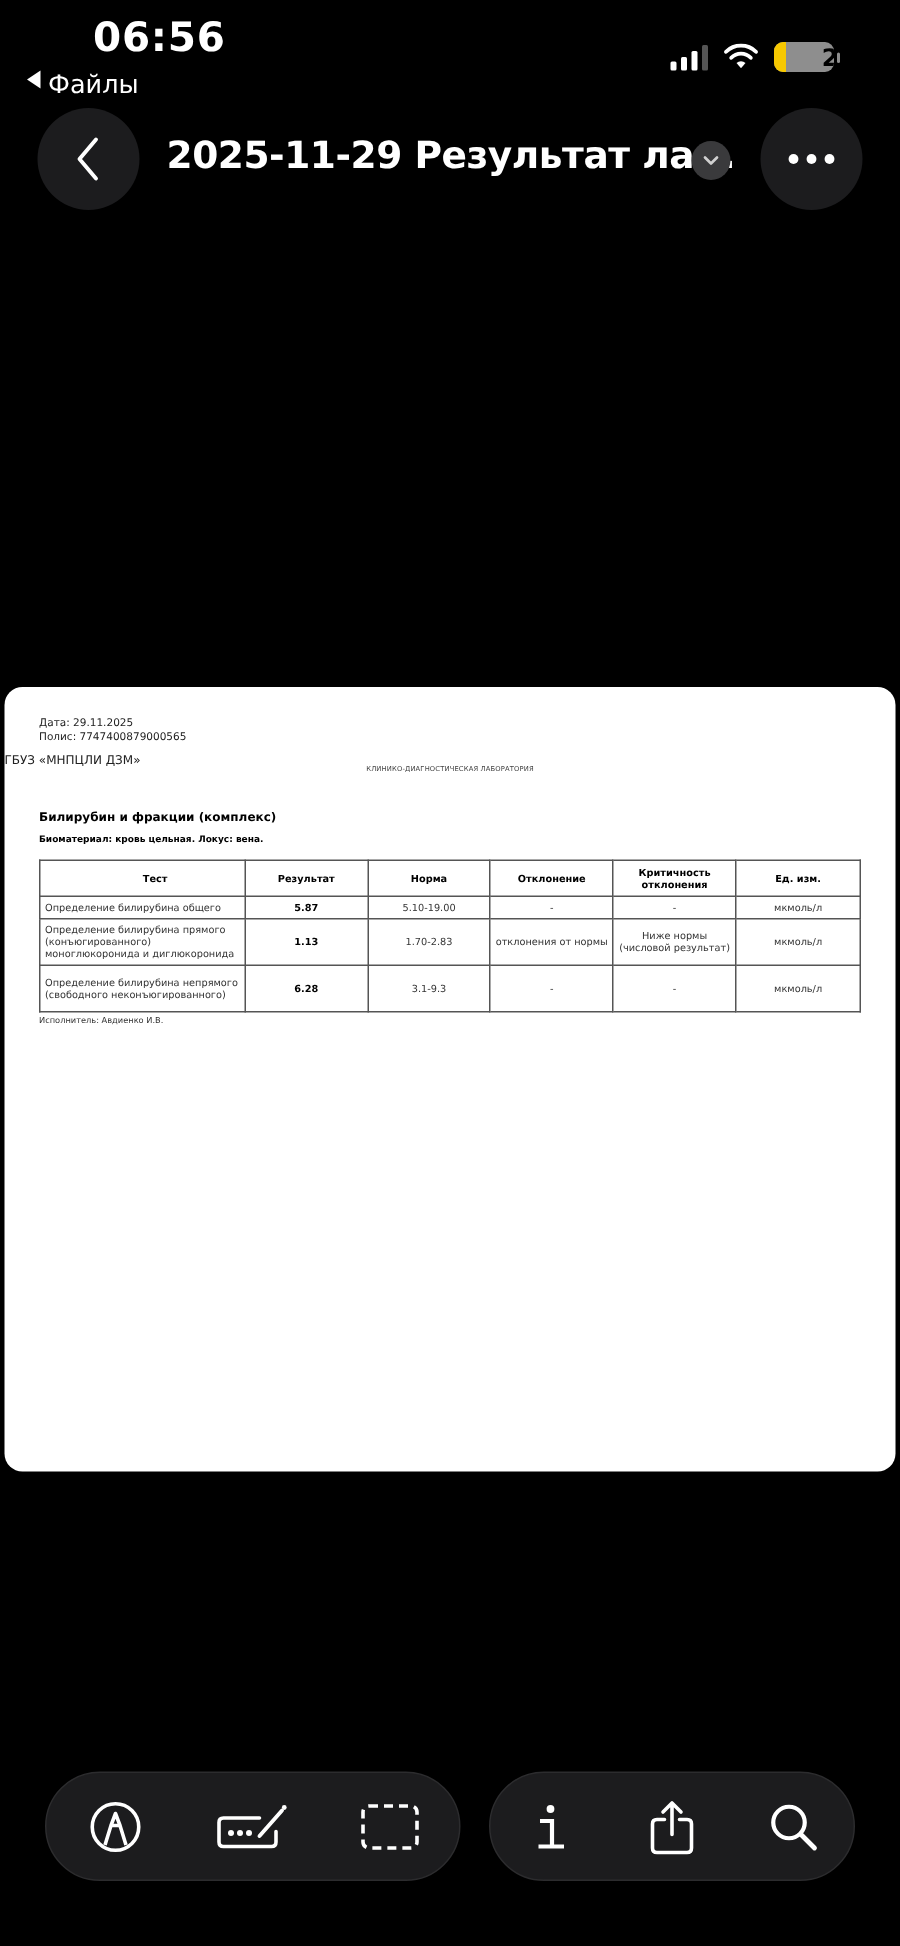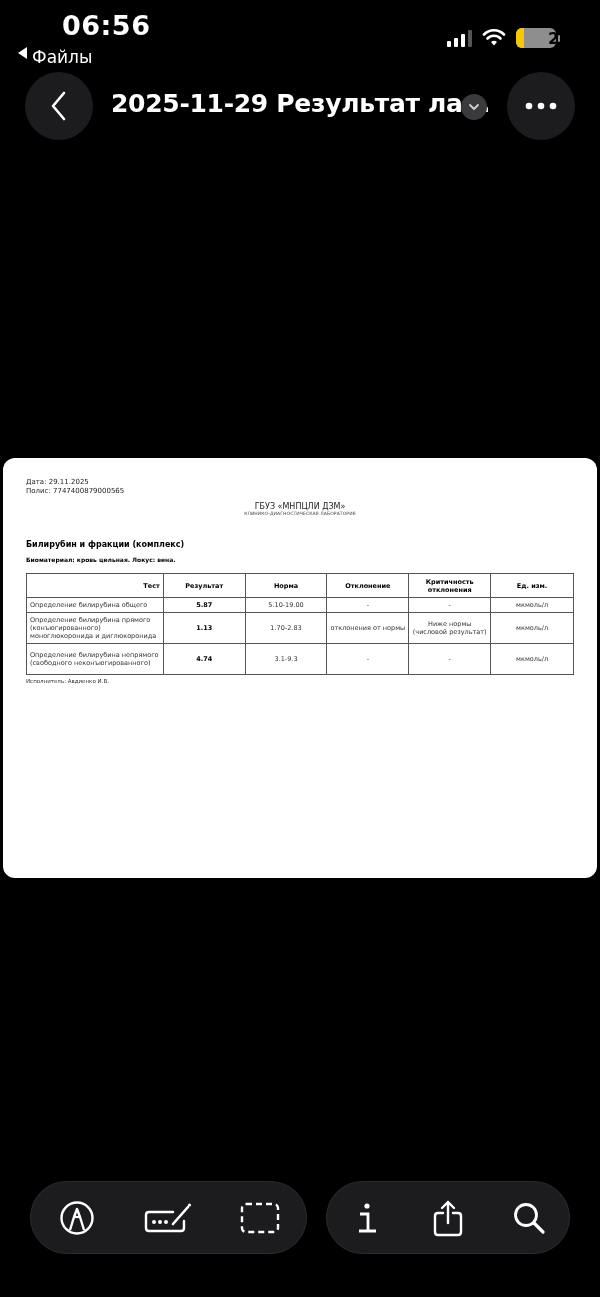--- a/index.html
+++ b/index.html
@@ -17,31 +17,31 @@
   .battery .fill { position: absolute; left: 0; top: 0; bottom: 0; width: 8px; background: #f7c800; }
   .battery .txt { position: relative; padding-left: 46px; }
   .battery-cap { width: 2px; height: 7px; background: #8e8e8e; border-radius: 1px; margin-left: -8px; }
 
   .nav-btn { position: absolute; width: 68px; height: 68px; border-radius: 50%; background: #1c1c1e; display: flex; align-items: center; justify-content: center; }
   .nav-back { left: 25px; top: 72px; }
   .nav-more { left: 507px; top: 72px; }
   .nav-title { position: absolute; left: 111px; top: 89px; font-size: 25px; font-weight: 700; white-space: nowrap; font-family: "DejaVu Sans", sans-serif; letter-spacing: -0.3px;}
   .title-chevron { position: absolute; left: 461px; top: 94px; width: 26px; height: 26px; border-radius: 50%; background: #3a3a3c; display: flex; align-items: center; justify-content: center; }
 
-  .paper { position: absolute; left: 3px; top: 458px; width: 594px; height: 420px; background: #fff; border-radius: 12px; color: #000; font-family: "DejaVu Sans", sans-serif; }
+  .paper { position: absolute; left: 3px; top: 458px; width: 594px; height: 523px; background: #fff; border-radius: 12px; color: #000; font-family: "DejaVu Sans", sans-serif; }
   .p-meta { position: absolute; left: 23px; top: 20px; font-size: 7px; line-height: 9px; color: #222; }
-  .p-org { position: absolute; left: 0; right: 0; top: 44px; text-align: center; font-size: 8px; color: #222; }
+  .p-org { position: absolute; left: 0; right: 0; top: 44px; text-align: left; font-size: 8px; color: #222; }
   .p-org-sub { position: absolute; left: 0; right: 0; top: 53px; text-align: center; font-size: 4.5px; color: #444; letter-spacing: 0.1px;}
   .p-title { position: absolute; left: 0; right: 0; top: 64px; text-align: center; font-size: 11px; font-weight: 700; letter-spacing: 0.2px;}
   .p-subtitle { position: absolute; left: 23px; top: 82px; font-size: 8px; font-weight: 700; }
   .p-bio { position: absolute; left: 23px; top: 98px; font-size: 6px; font-weight: 700; }
   .p-table { position: absolute; left: 23px; top: 115px; width: 548px; border-collapse: collapse; font-size: 6.5px; color: #333; }
   .p-table th, .p-table td { border: 1px solid #555; padding: 2px 3px; vertical-align: middle; }
   .p-table th { font-weight: 700; text-align: center; height: 24px; color: #000; font-size: 6.5px;}
-  .p-table th:first-child { text-align: right; padding-left: 20px; }
+  .p-table th:first-child { text-align: center; padding-left: 20px; }
   .p-table td { text-align: center; line-height: 8px; }
   .p-table td.test { text-align: left; }
   .p-table td.res { font-weight: 700; color: #000; margin-left: 10px; }
   .p-exec { position: absolute; left: 23px; top: 220px; font-size: 5.5px; color: #333; }
 
   .toolbar { position: absolute; top: 1181px; height: 73px; background: #1c1c1e; border-radius: 37px; display: flex; align-items: center; justify-content: space-around; border: 1px solid #2c2c2e; }
   .tb-left { left: 30px; width: 277px; }
   .tb-right { left: 326px; width: 244px; }
   .tb-btn { width: 60px; height: 60px; display: flex; align-items: center; justify-content: center; }
 </style>
@@ -132,21 +132,21 @@
       <tr style="height:31px">
         <td class="test">Определение билирубина прямого (конъюгированного) моноглюкоронида и диглюкоронида</td>
         <td class="res">1.13</td>
         <td>1.70-2.83</td>
         <td>отклонения от нормы</td>
         <td>Ниже нормы (числовой результат)</td>
         <td>мкмоль/л</td>
       </tr>
       <tr style="height:31px">
         <td class="test">Определение билирубина непрямого (свободного неконъюгированного)</td>
-        <td class="res">4.74</td>
+        <td class="res">6.28</td>
         <td>3.1-9.3</td>
         <td>-</td>
         <td>-</td>
         <td>мкмоль/л</td>
       </tr>
     </tbody>
   </table>
   <div class="p-exec">Исполнитель: Авдиенко И.В.</div>
 </div>
 

